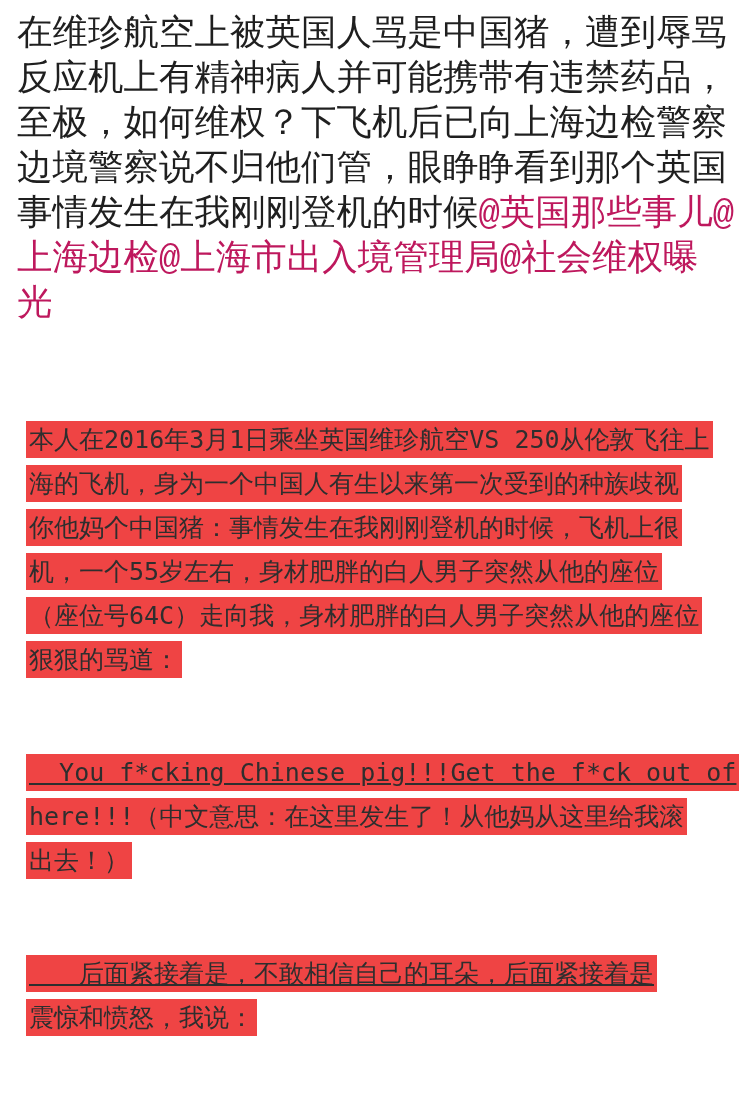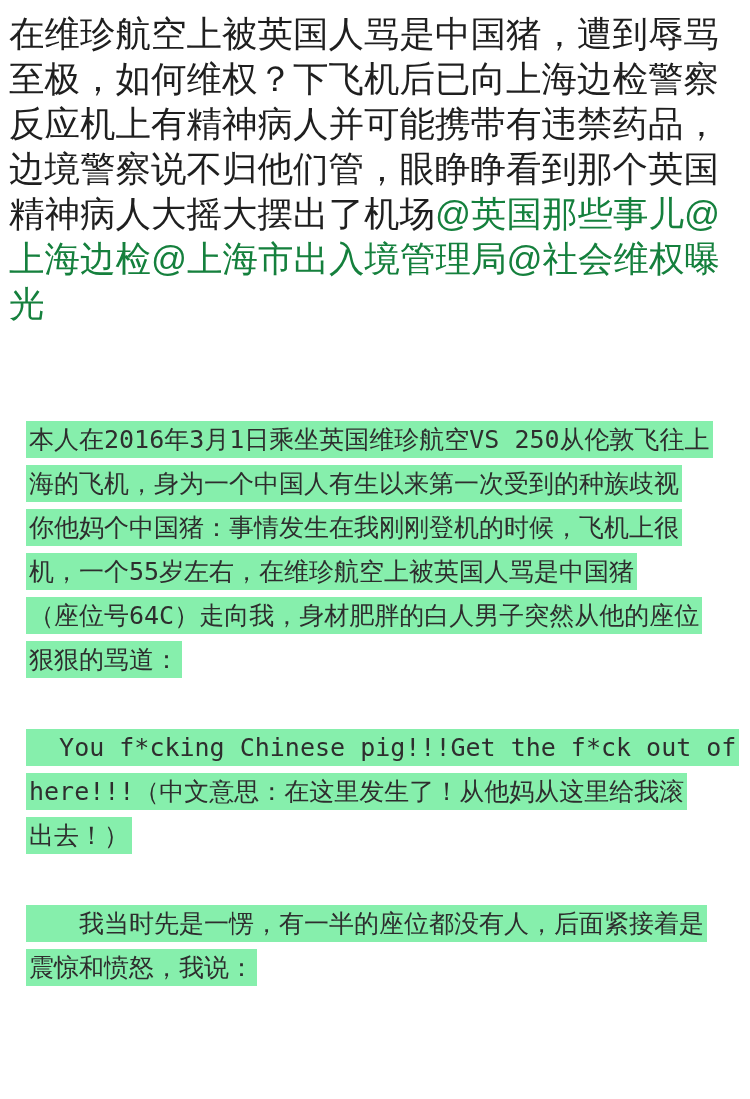--- a/index.html
+++ b/index.html
@@ -6,73 +6,74 @@
   .page {
     position: relative;
     width: 750px;
     height: 1099px;
     background: #ffffff;
     overflow: hidden;
     font-family: "Liberation Sans", sans-serif;
   }
   
   .post-title {
-    padding: 12px 15px 0 9px;
+    padding: 12px 15px 0 17px;
     font-size: 35.5px;
     line-height: 45px;
     color: #1f1f1f;
+    font-family: Liberation Mono, monospace;
   }
   .t-line {
     height: 45px;
     white-space: pre;
     overflow: hidden;
   }
-  .mention { color: #15803d; }
+  .mention { color: #be185d; }
   
   .post-body {
     margin-top: 91px;
     padding-left: 26px;
     font-family: "DejaVu Sans Mono", "Liberation Mono", monospace;
     font-size: 25px;
     color: #2e2e2e;
   }
   .b-line {
     height: 44px;
     line-height: 44px;
     white-space: pre;
     overflow: visible;
   }
   .b-line .hl {
-    background: #86efac;
+    background: #ef4444;
     padding: 4px 3px;
   }
-  .para-gap { margin-top: 44px; }
+  .para-gap { margin-top: 69px; text-decoration: underline; }
 </style>
 </head>
 <body>
 
 <div class="page">
 
   <div class="post-title">
     <div class="t-line"><span>在维珍航空上被英国人骂是中国猪，遭到辱骂</span></div>
+    <div class="t-line"><span>反应机上有精神病人并可能携带有违禁药品，</span></div>
     <div class="t-line"><span>至极，如何维权？下飞机后已向上海边检警察</span></div>
-    <div class="t-line"><span>反应机上有精神病人并可能携带有违禁药品，</span></div>
     <div class="t-line"><span>边境警察说不归他们管，眼睁睁看到那个英国</span></div>
-    <div class="t-line"><span>精神病人大摇大摆出了机场</span><span class="mention">@英国那些事儿@</span></div>
+    <div class="t-line"><span>事情发生在我刚刚登机的时候</span><span class="mention">@英国那些事儿@</span></div>
     <div class="t-line"><span class="mention">上海边检@上海市出入境管理局@社会维权曝</span></div>
     <div class="t-line"><span class="mention">光</span></div>
   </div>
 
   <div class="post-body">
     <div class="b-line"><span class="hl">本人在2016年3月1日乘坐英国维珍航空VS 250从伦敦飞往上</span></div>
     <div class="b-line"><span class="hl">海的飞机，身为一个中国人有生以来第一次受到的种族歧视</span></div>
     <div class="b-line"><span class="hl">你他妈个中国猪：事情发生在我刚刚登机的时候，飞机上很</span></div>
-    <div class="b-line"><span class="hl">机，一个55岁左右，在维珍航空上被英国人骂是中国猪</span></div>
+    <div class="b-line"><span class="hl">机，一个55岁左右，身材肥胖的白人男子突然从他的座位</span></div>
     <div class="b-line"><span class="hl">（座位号64C）走向我，身材肥胖的白人男子突然从他的座位</span></div>
     <div class="b-line"><span class="hl">狠狠的骂道：</span></div>
     <div class="b-line para-gap"><span class="hl">  You f*cking Chinese pig!!!Get the f*ck out of</span></div>
     <div class="b-line"><span class="hl">here!!!（中文意思：在这里发生了！从他妈从这里给我滚</span></div>
     <div class="b-line"><span class="hl">出去！）</span></div>
-    <div class="b-line para-gap"><span class="hl">　　我当时先是一愣，有一半的座位都没有人，后面紧接着是</span></div>
+    <div class="b-line para-gap"><span class="hl">　　后面紧接着是，不敢相信自己的耳朵，后面紧接着是</span></div>
     <div class="b-line"><span class="hl">震惊和愤怒，我说：</span></div>
   </div>
 
 </div>
 
 </body></html>

